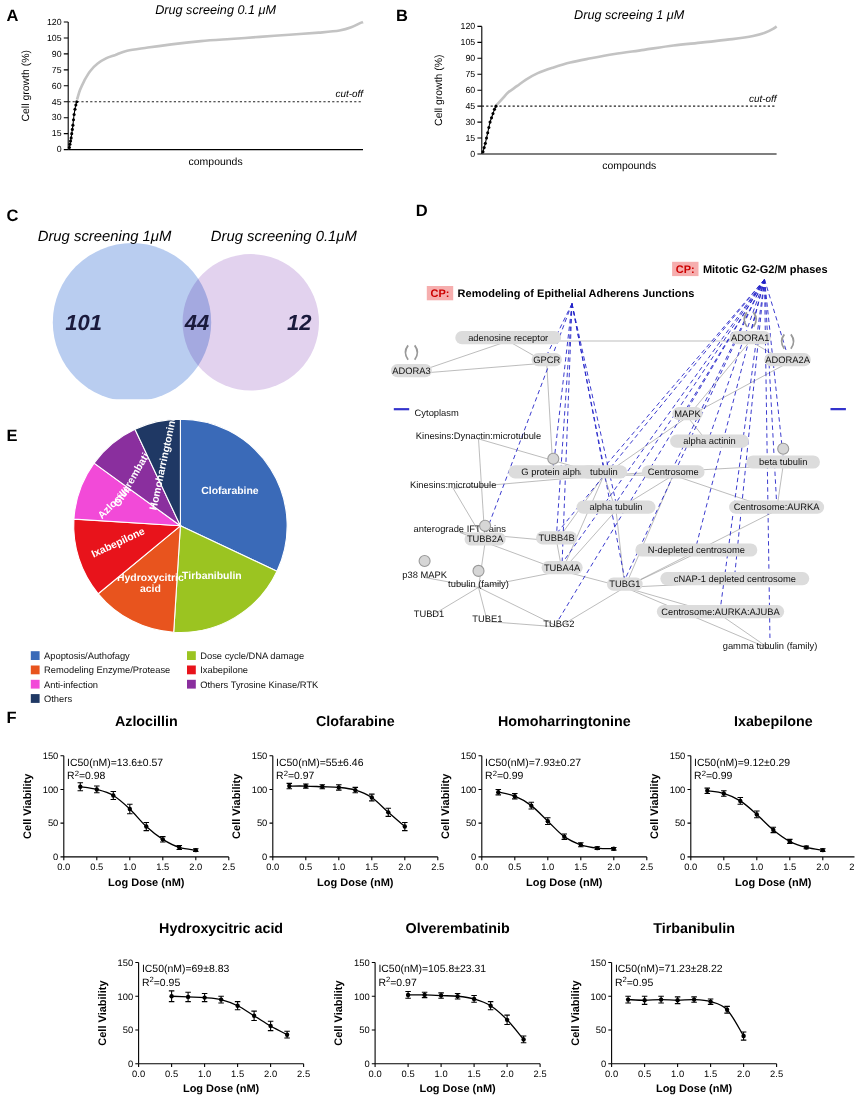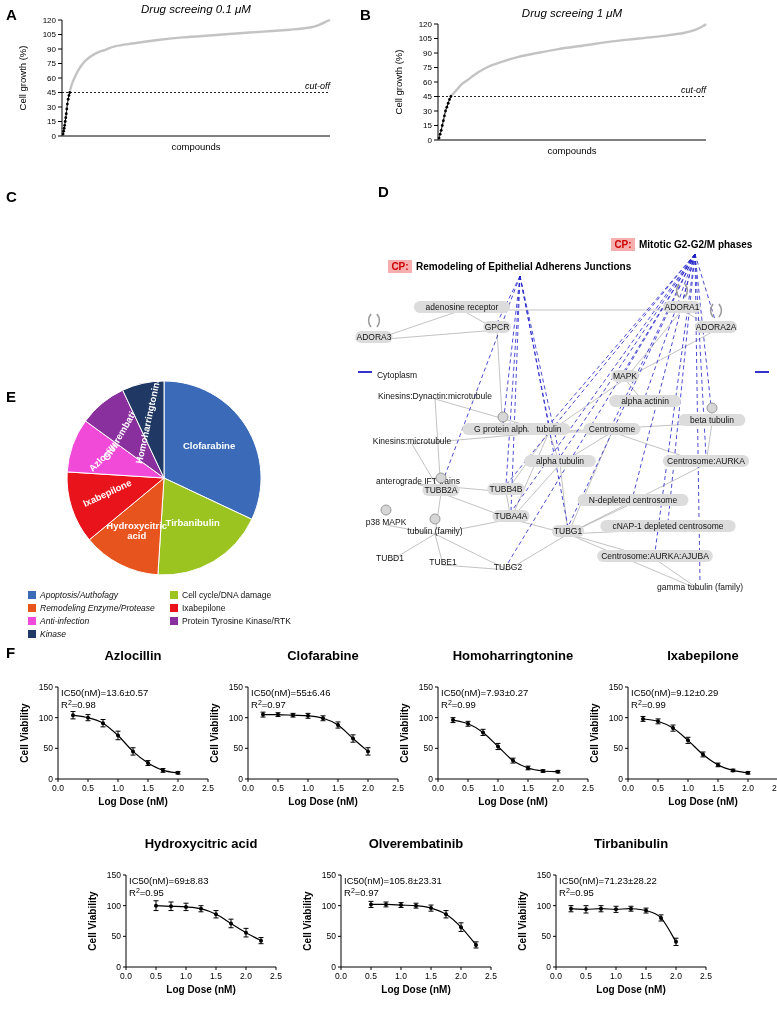--- a/index.html
+++ b/index.html
@@ -6,21 +6,21 @@
   body{font-family:"Liberation Sans",sans-serif;color:#000;}
   .page{position:relative;width:777px;height:1015px;background:#fff;overflow:hidden;}
   .abs{position:absolute;}
   .plabel{position:absolute;font-weight:bold;font-size:15px;color:#000;z-index:5;}
   svg text{font-family:"Liberation Sans",sans-serif;}
   .dose{position:absolute;width:196px;}
   .dose .dtitle{font-size:13px;font-weight:600;text-align:center;padding-left:34px;height:17px;color:#000;white-space:nowrap;}
   .pie-wrap{position:absolute;left:14px;top:378px;width:330px;}
   .legend{display:flex;margin-top:3px;padding-left:14px;font-size:8.5px;color:#111;}
   .legend .col{display:flex;flex-direction:column;gap:3px;}
-  .legend .col:first-child{width:142px;font-style:italic;}
+  .legend .col:first-child{width:142px;}
   .legend .item{display:flex;align-items:center;gap:4px;white-space:nowrap;}
   .legend .sw{width:8px;height:8px;display:inline-block;flex:0 0 8px;}
 </style>
 </head>
 <body>
 
 <div class="page">
 
   <div class="plabel" style="left:6px;top:6px">A</div>
   <div id="chartA" class="abs" style="left:14px;top:0"><svg width="330" height="168" viewBox="0 0 330 168">
@@ -101,20 +101,29 @@
         <circle cx="53.36" cy="116.66666666666667" r="1.4" fill="#000"></circle>
         <circle cx="54.432" cy="111.83333333333333" r="1.4" fill="#000"></circle>
         <circle cx="55.504" cy="107" r="1.4" fill="#000"></circle>
         <circle cx="56.844" cy="103.13333333333333" r="1.4" fill="#000"></circle>
         <circle cx="58.184" cy="99.26666666666667" r="1.4" fill="#000"></circle>
         <circle cx="59.524" cy="95.4" r="1.4" fill="#000"></circle>
         <circle cx="60.864000000000004" cy="92.5" r="1.4" fill="#000"></circle>
       </svg></div>
 
   <div class="plabel" style="left:6px;top:188px">C</div>
+  <div id="venn" class="abs" style="left:10px;top:205px"><svg width="336" height="158" viewBox="0 0 336 158">
+        <text x="85" y="14" text-anchor="middle" font-size="13.5" font-style="italic">Drug screening 1μM</text>
+        <text x="248" y="14" text-anchor="middle" font-size="13.5" font-style="italic">Drug screening 0.1μM</text>
+        <circle cx="110" cy="88" r="72" fill="#b9cdf0" style="mix-blend-mode: multiply;"></circle>
+        <circle cx="218" cy="88" r="62" fill="#e2d2ee" style="mix-blend-mode: multiply;"></circle>
+        <text x="66" y="95" text-anchor="middle" font-size="20" font-style="italic" font-weight="600" fill="#1a1a3c">101</text>
+        <text x="169" y="95" text-anchor="middle" font-size="20" font-style="italic" font-weight="600" fill="#1a1a3c">44</text>
+        <text x="262" y="95" text-anchor="middle" font-size="20" font-style="italic" font-weight="600" fill="#1a1a3c">12</text>
+      </svg></div>
 
   <div class="plabel" style="left:378px;top:183px">D</div>
   <div id="network" class="abs" style="left:350px;top:188px"><svg width="427" height="430" viewBox="0 0 427 430">
         <line x1="112" y1="122" x2="147" y2="142" stroke="#999999" stroke-width="0.7" opacity="0.85"></line>
         <line x1="24" y1="152" x2="147" y2="142" stroke="#999999" stroke-width="0.7" opacity="0.85"></line>
         <line x1="24" y1="152" x2="112" y2="122" stroke="#999999" stroke-width="0.7" opacity="0.85"></line>
         <line x1="112" y1="122" x2="332" y2="122" stroke="#999999" stroke-width="0.7" opacity="0.85"></line>
         <line x1="332" y1="122" x2="366" y2="142" stroke="#999999" stroke-width="0.7" opacity="0.85"></line>
         <line x1="332" y1="122" x2="275" y2="191" stroke="#999999" stroke-width="0.7" opacity="0.85"></line>
         <line x1="366" y1="142" x2="275" y2="191" stroke="#999999" stroke-width="0.7" opacity="0.85"></line>
@@ -276,35 +285,35 @@
           <div class="item">
             <span class="sw" style="background: rgb(232, 84, 30);"></span>
             <span>Remodeling Enzyme/Protease</span>
           </div>
           <div class="item">
             <span class="sw" style="background: rgb(242, 74, 216);"></span>
             <span>Anti-infection</span>
           </div>
           <div class="item">
             <span class="sw" style="background: rgb(31, 56, 100);"></span>
-            <span>Kinase</span>
+            <span>Others</span>
           </div>
         </div>
       <div class="col" id="legCol2">
           <div class="item">
             <span class="sw" style="background: rgb(155, 196, 33);"></span>
-            <span>Cell cycle/DNA damage</span>
+            <span>Dose cycle/DNA damage</span>
           </div>
           <div class="item">
             <span class="sw" style="background: rgb(232, 19, 27);"></span>
             <span>Ixabepilone</span>
           </div>
           <div class="item">
             <span class="sw" style="background: rgb(138, 47, 158);"></span>
-            <span>Protein Tyrosine Kinase/RTK</span>
+            <span>Others Tyrosine Kinase/RTK</span>
           </div>
         </div>
     </div>
   </div>
 
   <div class="plabel" style="left:6px;top:644px">F</div>
 
   <div class="dose" style="left:18px;top:648px">
     <div class="dtitle">Azlocillin</div>
     <div class="dplot"><svg width="196" height="156" viewBox="0 0 196 156">

